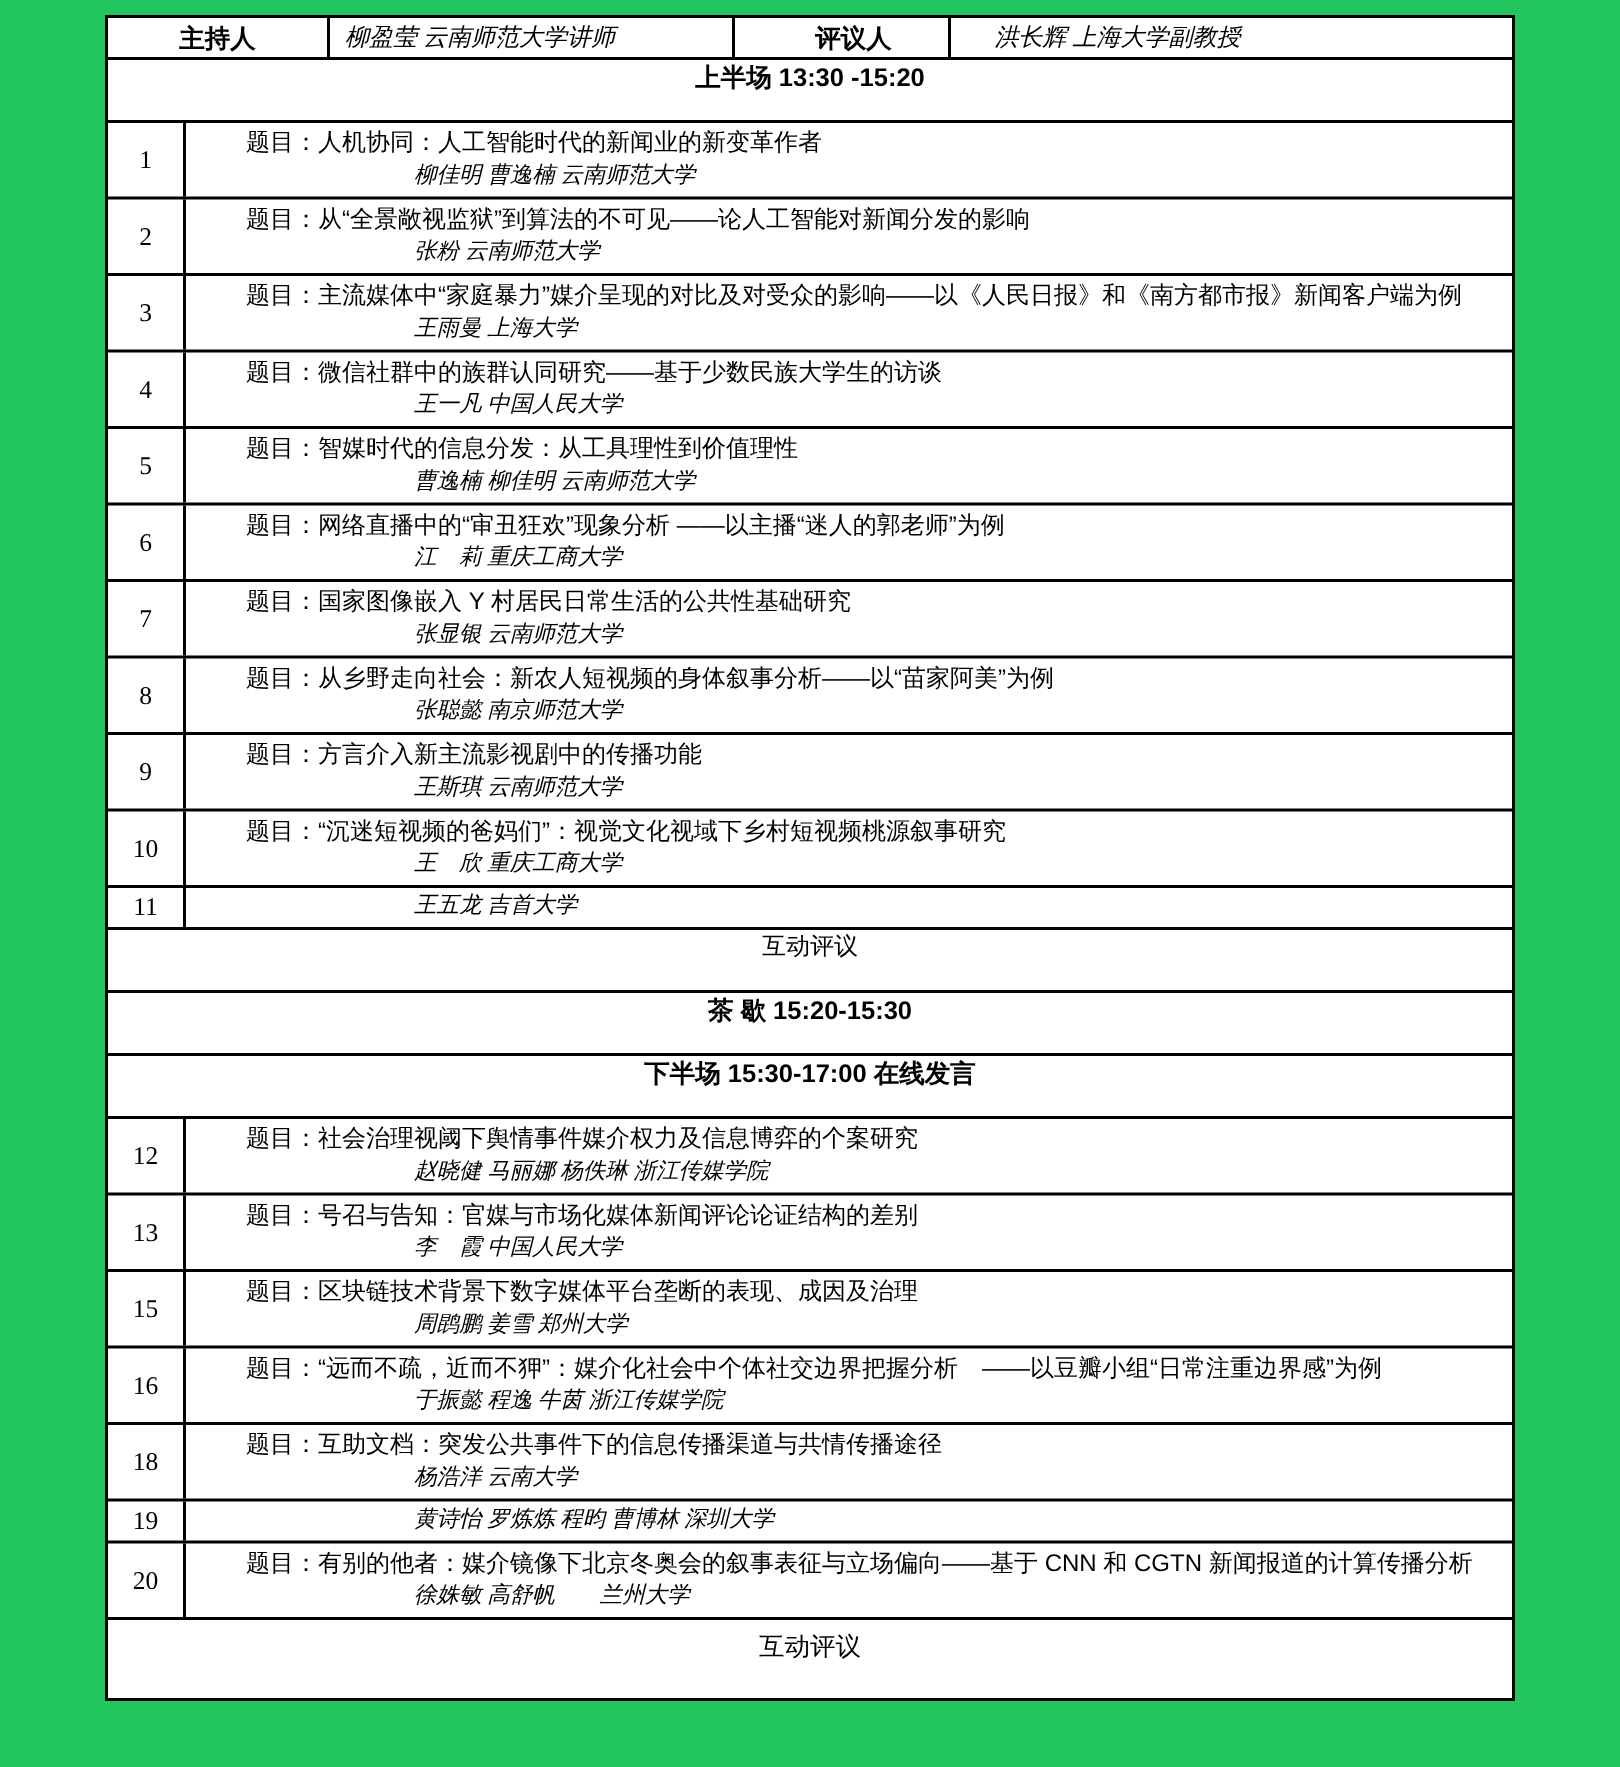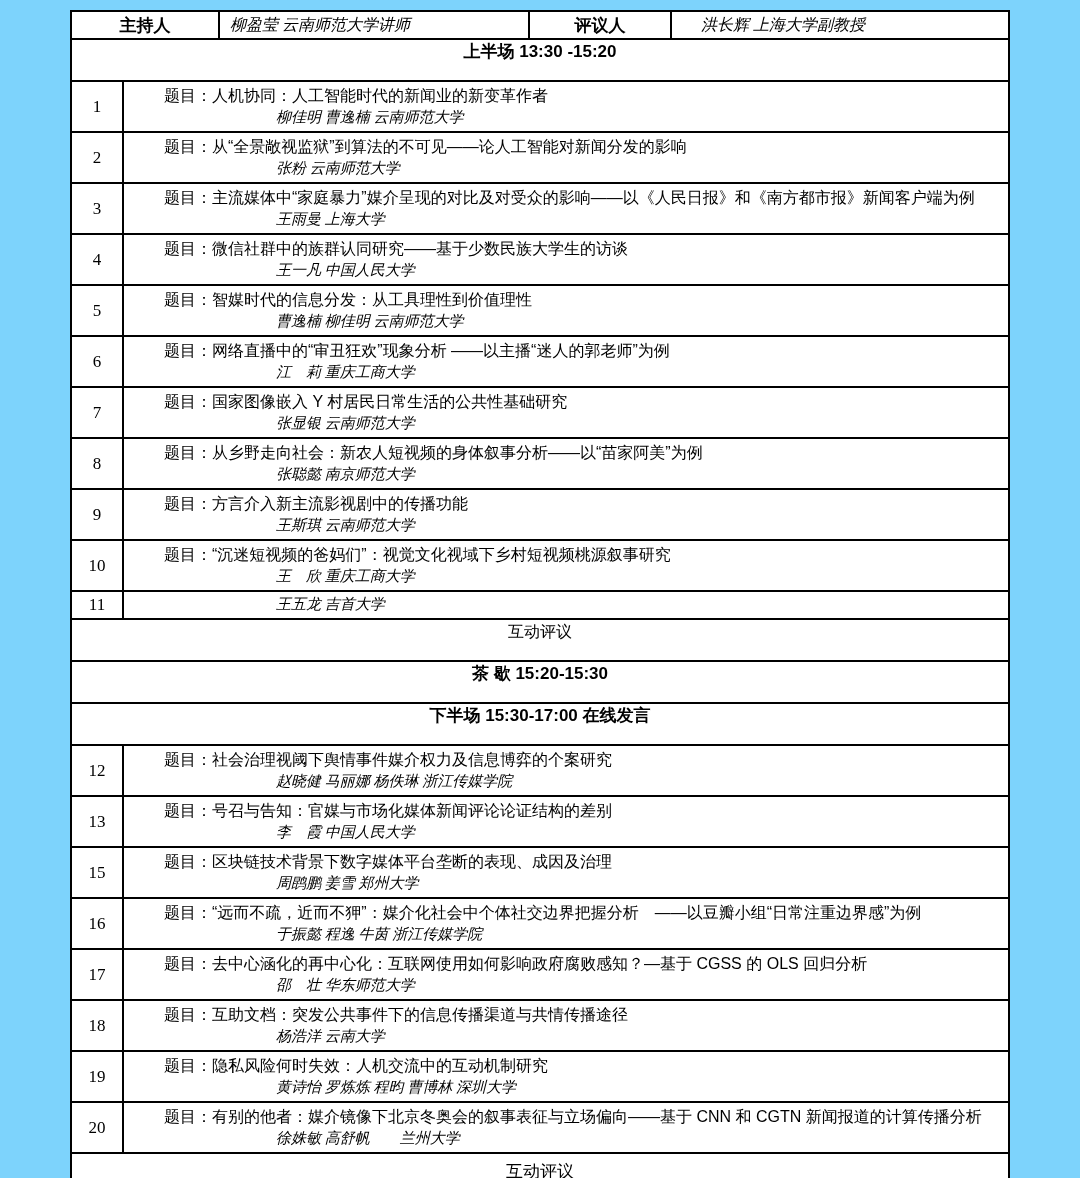--- a/index.html
+++ b/index.html
@@ -8,21 +8,21 @@
     background: #ffffff;
     width: 1080px;
     height: 1178px;
     font-family: "Liberation Sans", sans-serif;
     color: #000;
   }
   .page {
     position: relative;
     width: 1080px;
     height: 1178px;
-    background: #7dd3fc;
+    background: #22c55e;
     overflow: hidden;
   }
   .schedule {
     position: absolute;
     left: 70px;
     top: 10px;
     width: 940px;
     border: 2px solid #000;
     box-sizing: border-box;
     background: #fff;
@@ -51,22 +51,22 @@
     font-weight: bold;
     font-size: 17px;
   }
   .hdr-value {
     padding-left: 10px;
     font-family: "Liberation Serif", serif;
     font-style: italic;
     font-size: 16px;
   }
   .w-host-label { width: 148px; }
-  .w-host-value { width: 310px; }
-  .w-reviewer-label { width: 142px; }
+  .w-host-value { width: 270px; }
+  .w-reviewer-label { width: 128px; margin-left: 16px; }
   .w-reviewer-value { flex: 1; padding-left: 29px; }
 
   
   .banner-row .cell {
     flex: 1;
     text-align: center;
     padding: 1px 4px 18px 4px;
     font-size: 16px;
     line-height: 21px;
   }
@@ -279,46 +279,34 @@
   <div class="row paper-row">
     <div class="cell num-cell">16</div>
     <div class="cell content-cell">
       <div class="paper-title">
         <span>题目：</span><span>“远而不疏，近而不狎”：媒介化社会中个体社交边界把握分析　——以豆瓣小组“日常注重边界感”为例</span>
       </div>
       <div class="paper-authors">于振懿 程逸 牛茵 浙江传媒学院</div>
     </div>
   </div>
 
-  <div class="row paper-row">
-    <div class="cell num-cell">17</div>
-    <div class="cell content-cell">
-      <div class="paper-title">
-        <span>题目：</span><span>去中心涵化的再中心化：互联网使用如何影响政府腐败感知？—基于 CGSS 的 OLS 回归分析</span>
-      </div>
-      <div class="paper-authors">邵　壮 华东师范大学</div>
-    </div>
-  </div>
 
   <div class="row paper-row">
     <div class="cell num-cell">18</div>
     <div class="cell content-cell">
       <div class="paper-title">
         <span>题目：</span><span>互助文档：突发公共事件下的信息传播渠道与共情传播途径</span>
       </div>
       <div class="paper-authors">杨浩洋 云南大学</div>
     </div>
   </div>
 
   <div class="row paper-row">
     <div class="cell num-cell">19</div>
     <div class="cell content-cell">
-      <div class="paper-title">
-        <span>题目：</span><span>隐私风险何时失效：人机交流中的互动机制研究</span>
-      </div>
       <div class="paper-authors">黄诗怡 罗炼炼 程昀 曹博林 深圳大学</div>
     </div>
   </div>
 
   <div class="row paper-row">
     <div class="cell num-cell">20</div>
     <div class="cell content-cell">
       <div class="paper-title">
         <span>题目：</span><span>有别的他者：媒介镜像下北京冬奥会的叙事表征与立场偏向——基于 CNN 和 CGTN 新闻报道的计算传播分析</span>
       </div>

